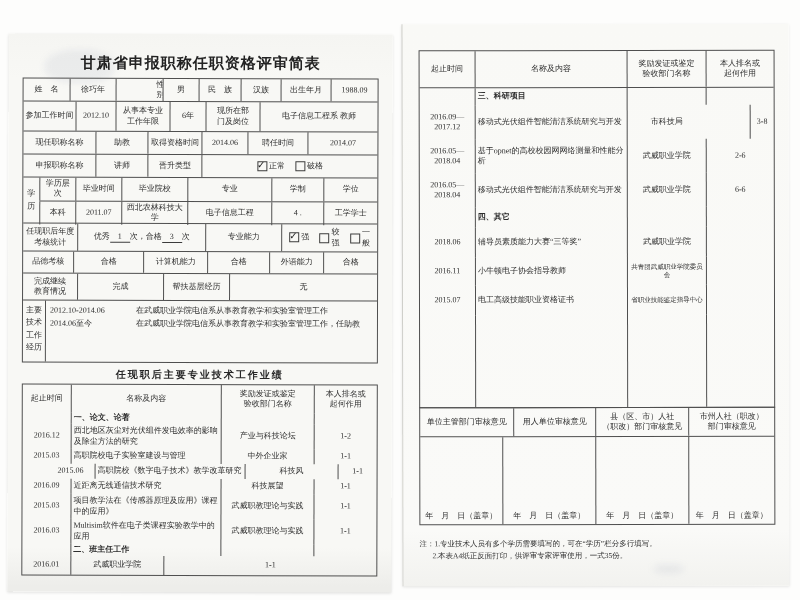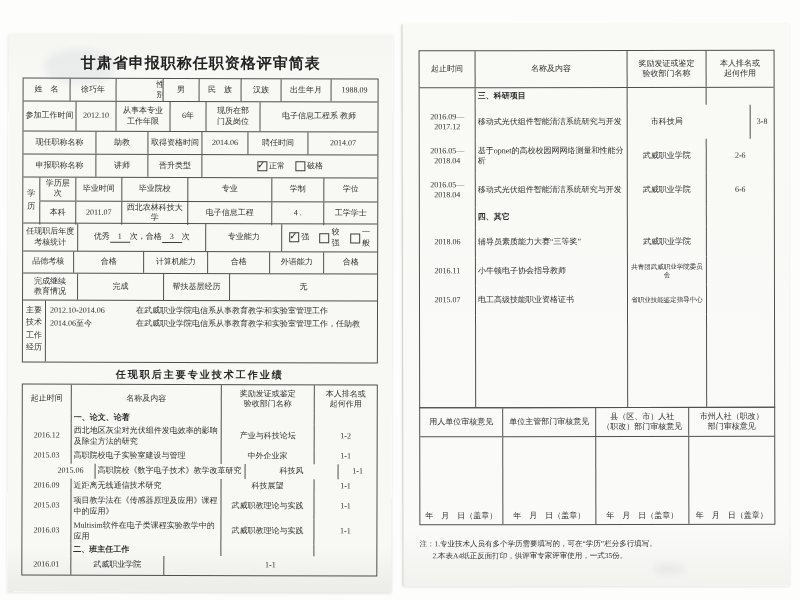--- a/index.html
+++ b/index.html
@@ -329,22 +329,22 @@
     <div class="tr nt" style="height:92px;">
       <div class="td" style="width:55px;"></div>
       <div class="td" style="width:152px;"></div>
       <div class="td" style="width:79px;"></div>
       <div class="td" style="flex:1;"></div>
     </div>
   </div>
 
   <div class="t" style="left:16px;top:383px;width:356px;">
     <div class="tr" style="height:28px;">
+      <div class="td pre" style="width:93px;">单位主管部门审核意见</div>
       <div class="td pre" style="width:82px;">用人单位审核意见</div>
-      <div class="td pre" style="width:93px;">单位主管部门审核意见</div>
       <div class="td pre" style="width:93px;">县（区、市）人社
 （职改）部门审核意见</div>
       <div class="td pre" style="flex:1;">市州人社（职改）
 部门审核意见</div>
     </div>
     <div class="tr opinion-body" style="height:88px;">
       <div class="td" style="width:82px;">年　月　日（盖章）</div>
       <div class="td" style="width:93px;">年　月　日（盖章）</div>
       <div class="td" style="width:93px;">年　月　日（盖章）</div>
       <div class="td" style="flex:1;">年　月　日（盖章）</div>

